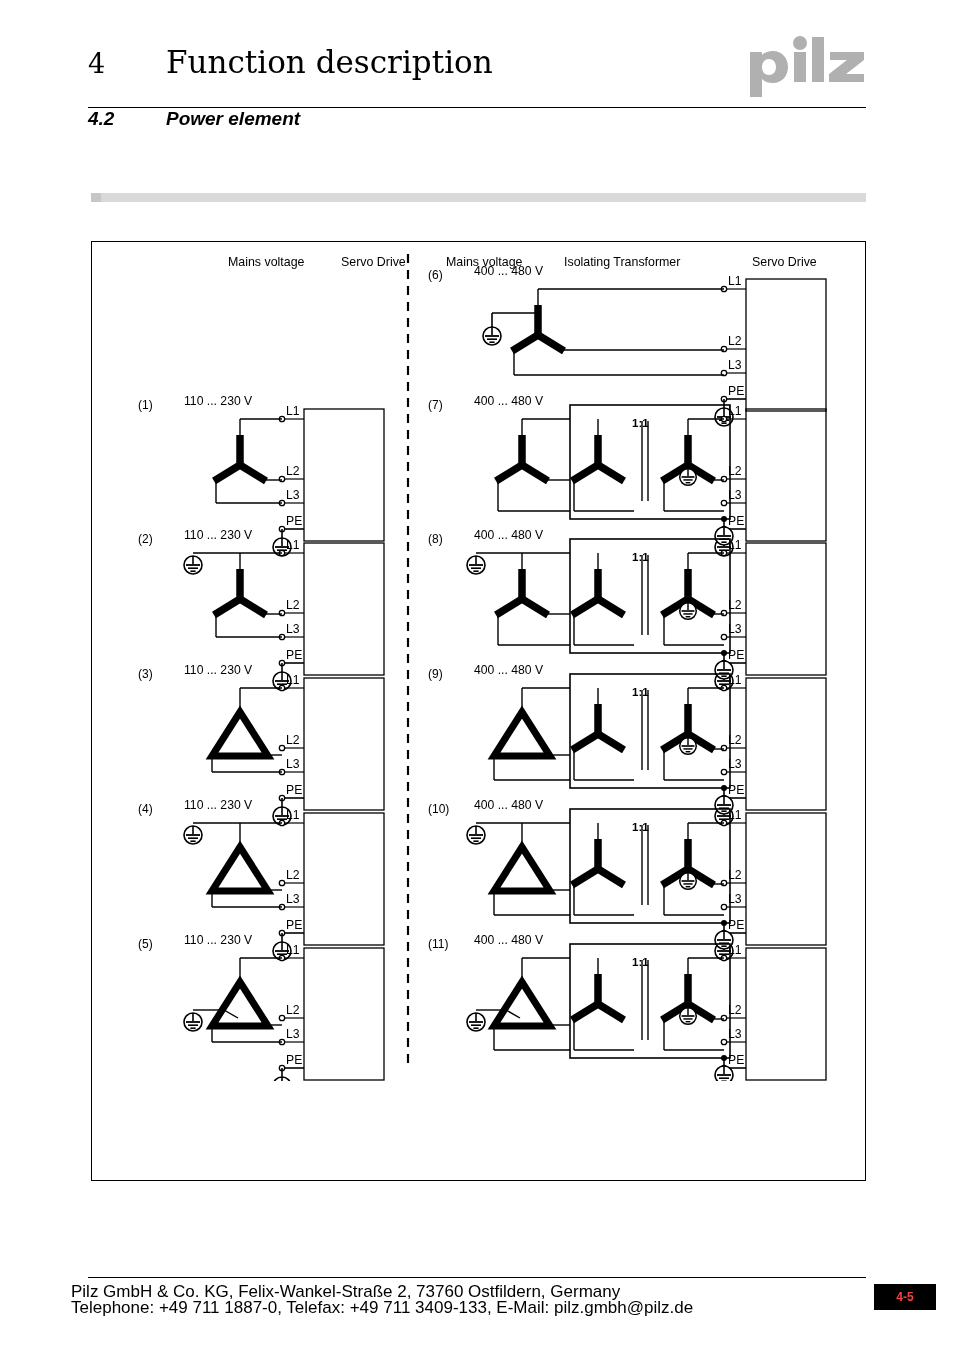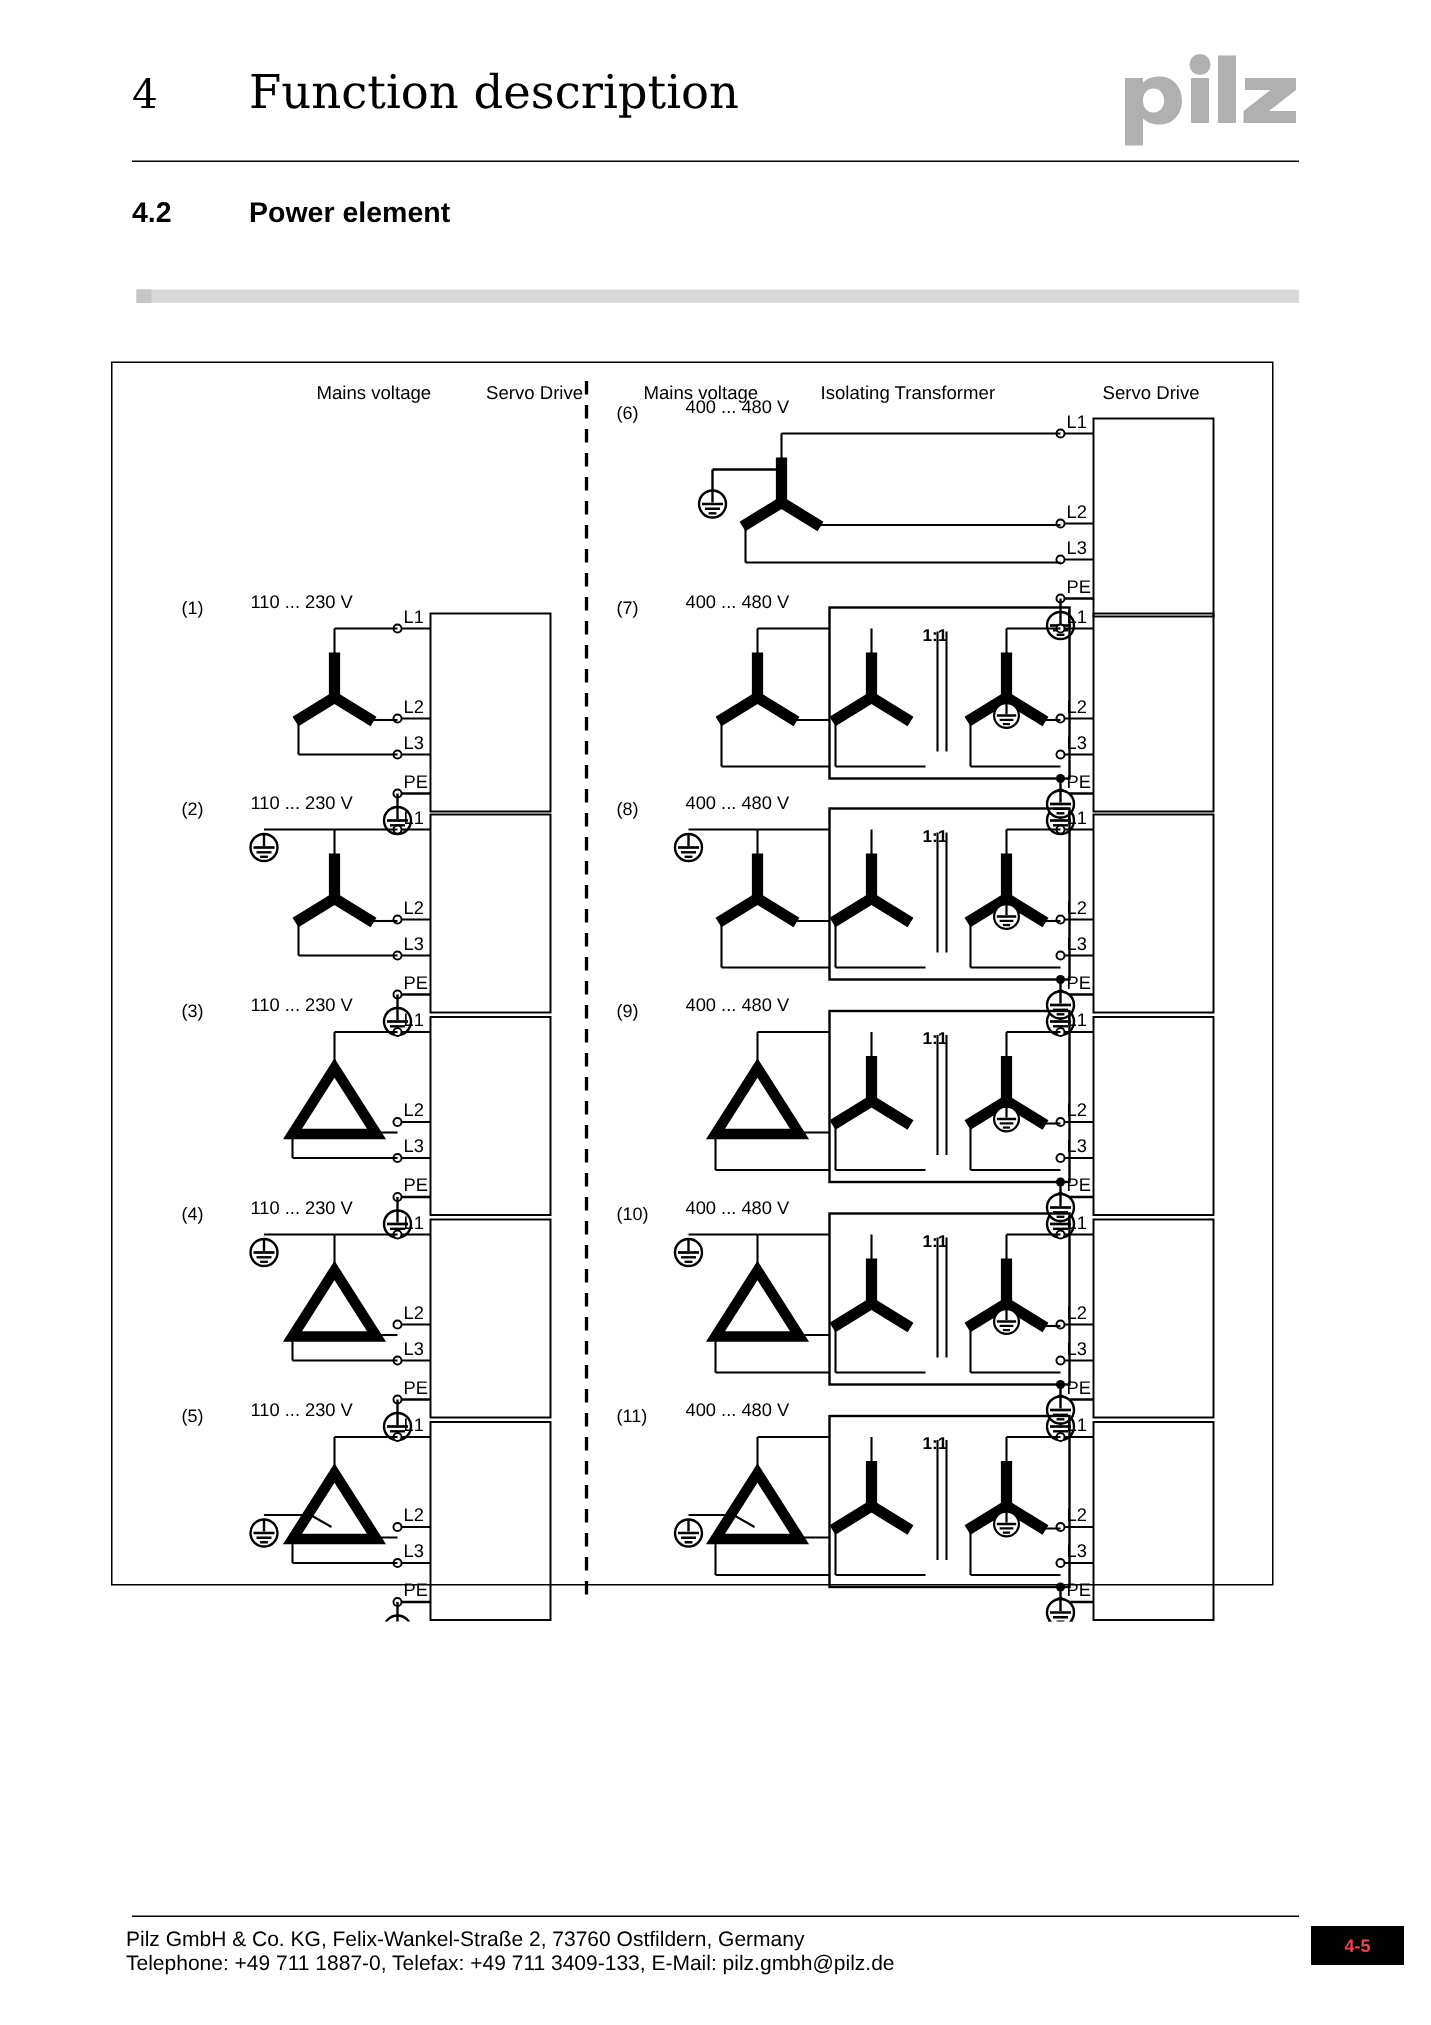--- a/index.html
+++ b/index.html
@@ -41,23 +41,24 @@
   }
   .logo {
     position: absolute;
     right: 88px; top: 36px;
     width: 118px; height: 62px;
   }
   .logo svg { display: block; }
 
   .section-row {
     position: absolute;
-    left: 88px; top: 132px;
+    left: 88px; top: 108px;
     display: flex;
     align-items: baseline;
+    font-style: italic;
   }
   .section-num {
     font-size: 19px; font-weight: bold;
     width: 78px;
   }
   .section-title {
     font-size: 19px; font-weight: bold; text-align: right;
   }
 
   .gray-bar {
@@ -69,22 +70,22 @@
   .gray-bar-cap {
     position: absolute;
     left: 91px; top: 193px;
     width: 10px; height: 9px;
     background: #c6c6c6;
   }
 
   
   .figure-frame {
     position: absolute;
-    left: 74px; top: 241px;
-    width: 775px; height: 816px;
+    left: 91px; top: 241px;
+    width: 775px; height: 940px;
     border: 1px solid #000000;
     background: #ffffff;
     text-decoration: underline;
   }
   .figure-frame svg { display: block; }
 
   .figure-caption {
     position: absolute;
     left: 91px; top: 1097px;
     width: 775px;
@@ -96,22 +97,22 @@
 
   
   .footer-rule {
     position: absolute;
     left: 88px; top: 1277px;
     width: 778px; height: 1px;
     background: #000000;
   }
   .footer-text {
     position: absolute;
-    left: 84px; top: 1284px;
-    font-size: 14px;
+    left: 71px; top: 1284px;
+    font-size: 17px;
     line-height: 16px;
   }
   .page-badge {
     position: absolute;
     left: 874px; top: 1284px;
     width: 62px; height: 26px;
     background: #000000;
     color: #ef4444;
     font-size: 12px;
     font-weight: bold;

